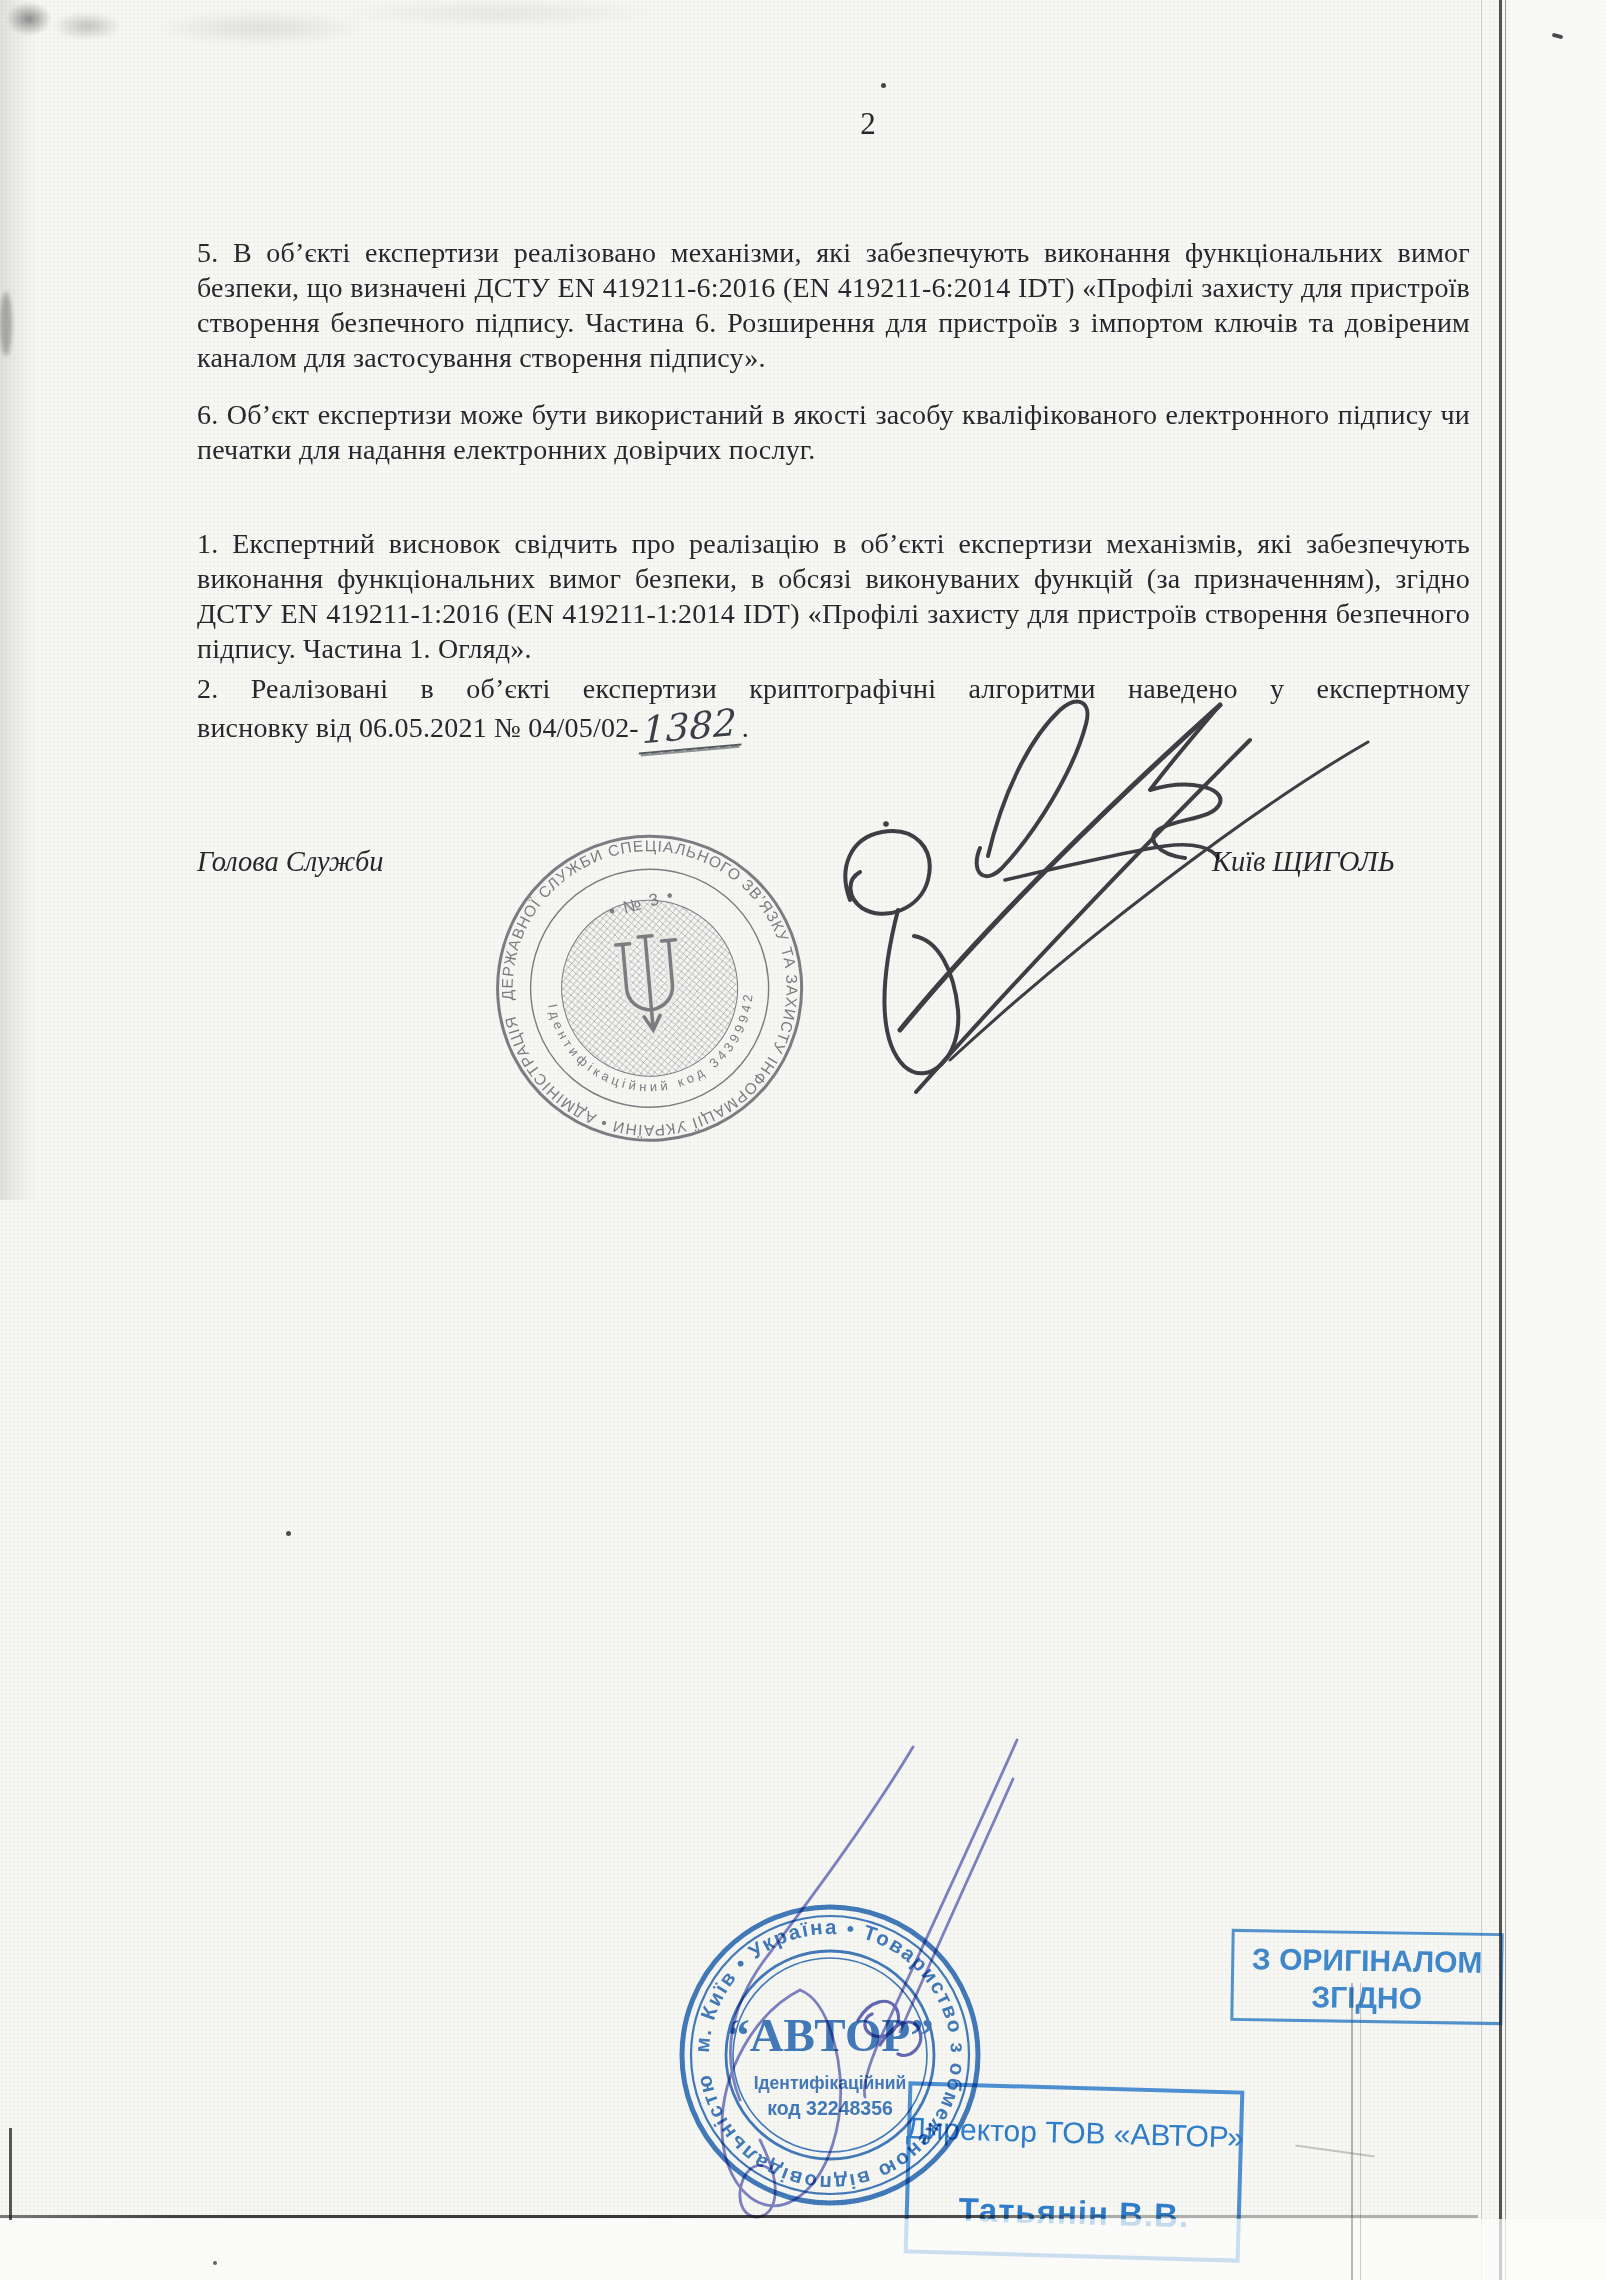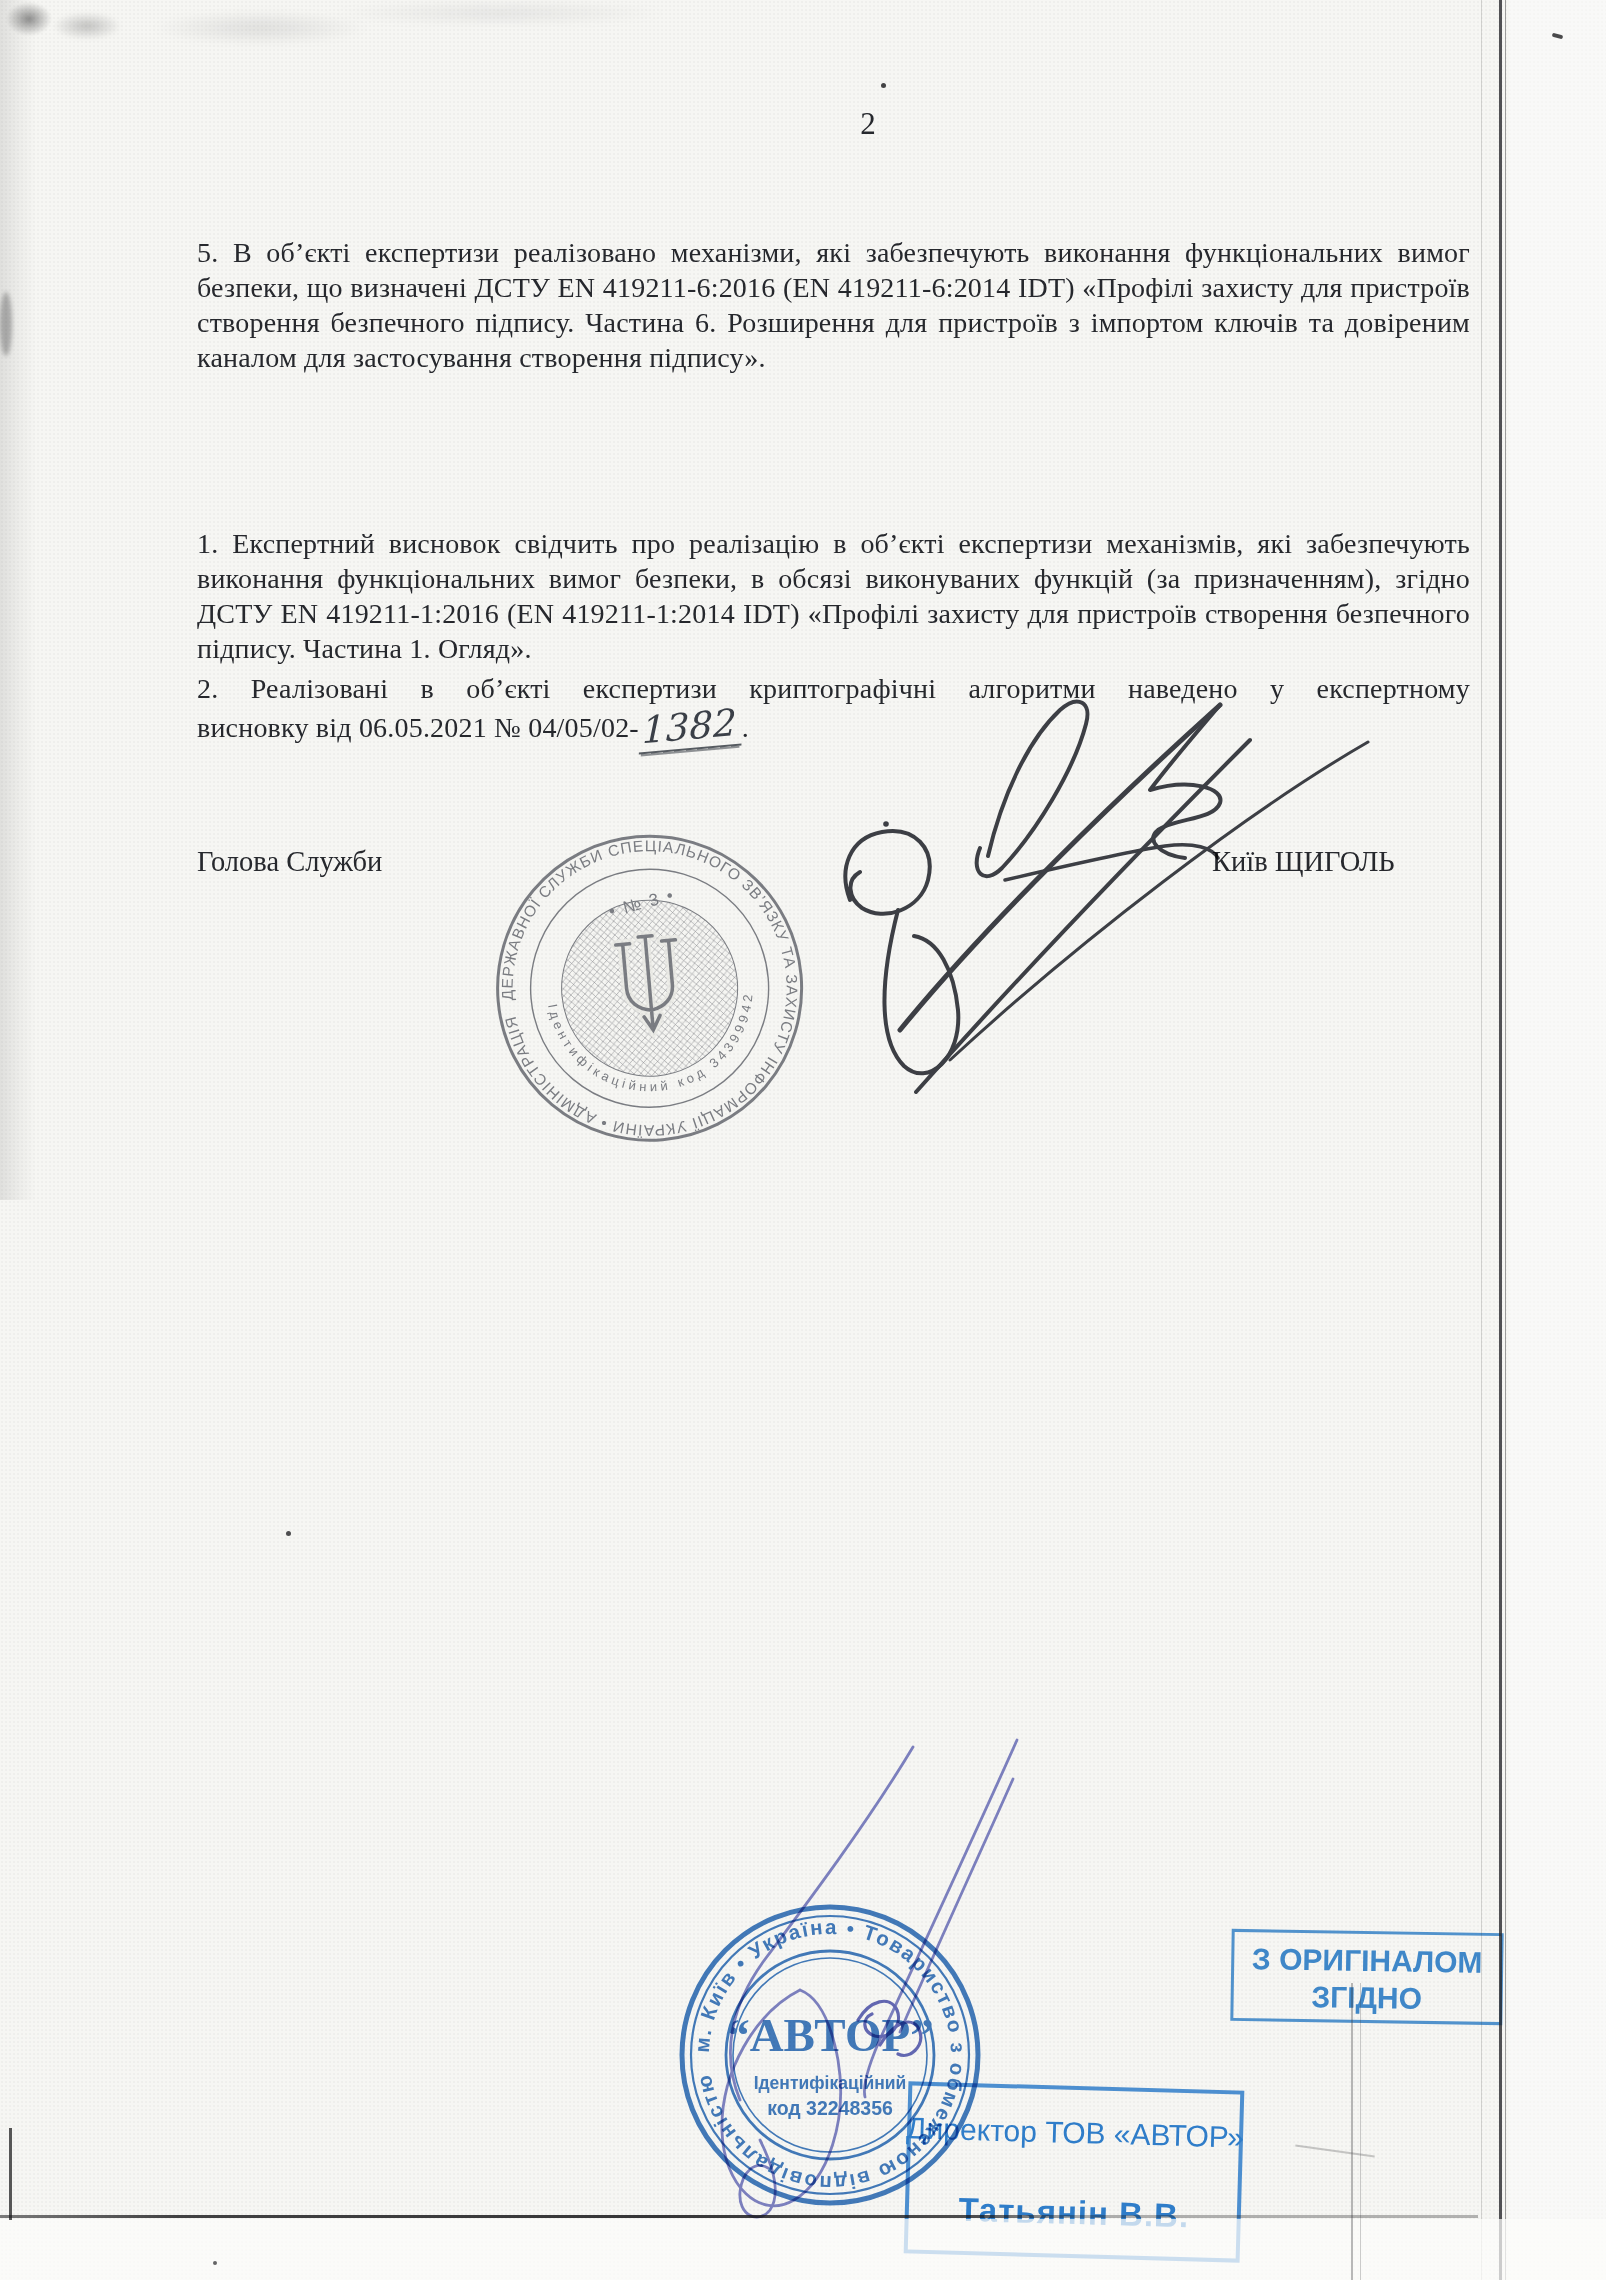--- a/index.html
+++ b/index.html
@@ -15,21 +15,21 @@
     font-family:"Liberation Serif","DejaVu Serif",serif;
     color:var(--ink);
   }
   .abs{position:absolute;}
   .para{
     left:197px;width:1273px;font-size:28px;line-height:35px;
     text-align:justify;letter-spacing:0.2px;margin-top:31px;
   }
   .force-last-justify{text-align:justify;text-align-last:justify;}
   .pagenum{left:820px;top:106px;width:96px;text-align:center;font-size:31px;}
-  .role-row{font-size:28.5px;}
+  .role-row{font-size:28.5px;font-style:italic;}
   .handwritten{
     display:inline-block;font-family:"DejaVu Serif",serif;font-style:italic;
     font-size:37px;line-height:1;color:#3a3f47;transform:rotate(-5deg) skewX(-6deg);
     border-bottom:2px solid rgba(58,63,71,.85);
     box-shadow:0 4px 0 -2px rgba(58,63,71,.55);
     padding:0 5px 3px 3px;position:relative;top:2px;
   }
   
   svg{position:absolute;overflow:visible;}
   .blend{mix-blend-mode:multiply;}
@@ -58,20 +58,21 @@
   .artifact{position:absolute;pointer-events:none;}
 </style>
 </head>
 <body>
 
 <div id="page">
 
   <div class="abs pagenum">2</div>
 
   <div class="abs para" style="top:204px">5. В об’єкті експертизи реалізовано механізми, які забезпечують виконання функціональних вимог безпеки, що визначені ДСТУ EN 419211-6:2016 (EN 419211-6:2014 IDT) «Профілі захисту для пристроїв створення безпечного підпису. Частина 6. Розширення для пристроїв з імпортом ключів та довіреним каналом для застосування створення підпису».</div>
+  <div class="abs para" style="top:366px">6. Об’єкт експертизи може бути використаний в якості засобу кваліфікованого електронного підпису чи печатки для надання електронних довірчих послуг.</div>
   <div class="abs para" style="top:495px">1. Експертний висновок свідчить про реалізацію в об’єкті експертизи механізмів, які забезпечують виконання функціональних вимог безпеки, в обсязі виконуваних функцій (за призначенням), згідно ДСТУ EN 419211-1:2016 (EN 419211-1:2014 IDT) «Профілі захисту для пристроїв створення безпечного підпису. Частина 1. Огляд».</div>
 
   <div class="abs para" style="top:640px">
     <div class="force-last-justify">2. Реалізовані в об’єкті експертизи криптографічні алгоритми наведено у експертному</div>
     <div style="text-align:left"><span>висновку  від 06.05.2021 № 04/05/02-</span><span class="handwritten">1382</span><span>.</span></div>
   </div>
 
 
   <div class="abs role-row" style="left:197px;top:846px">Голова Служби</div>
   <div class="abs role-row" style="left:1212px;top:846px">Київ ЩИГОЛЬ</div>

